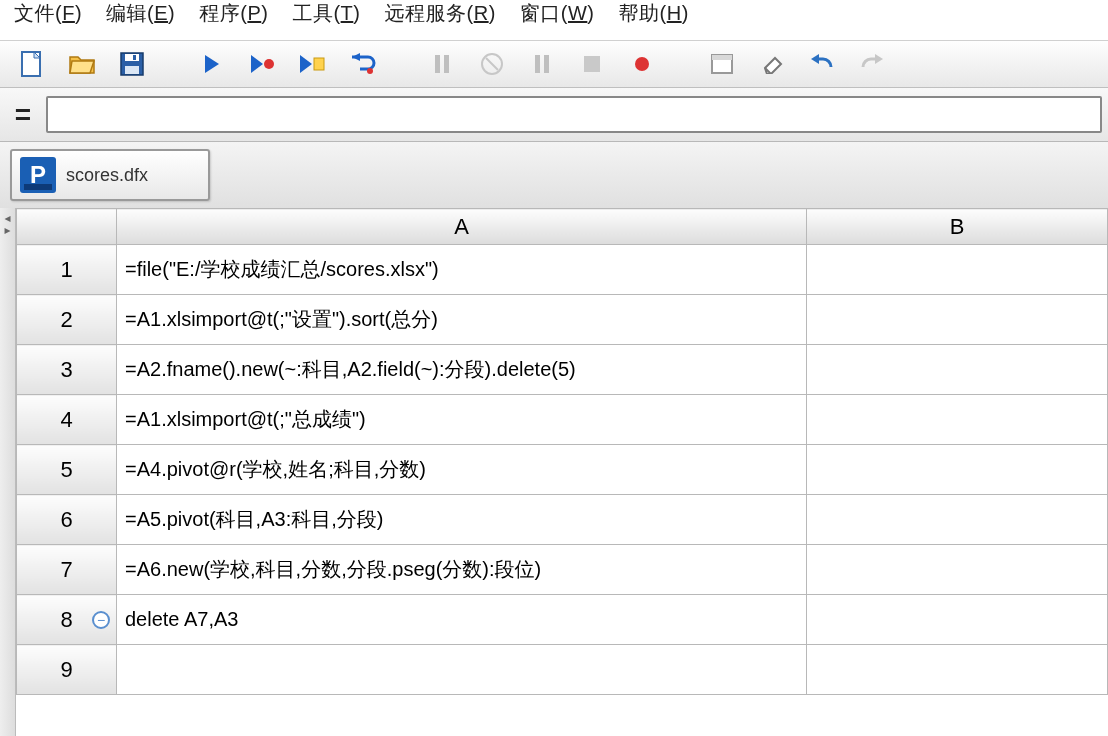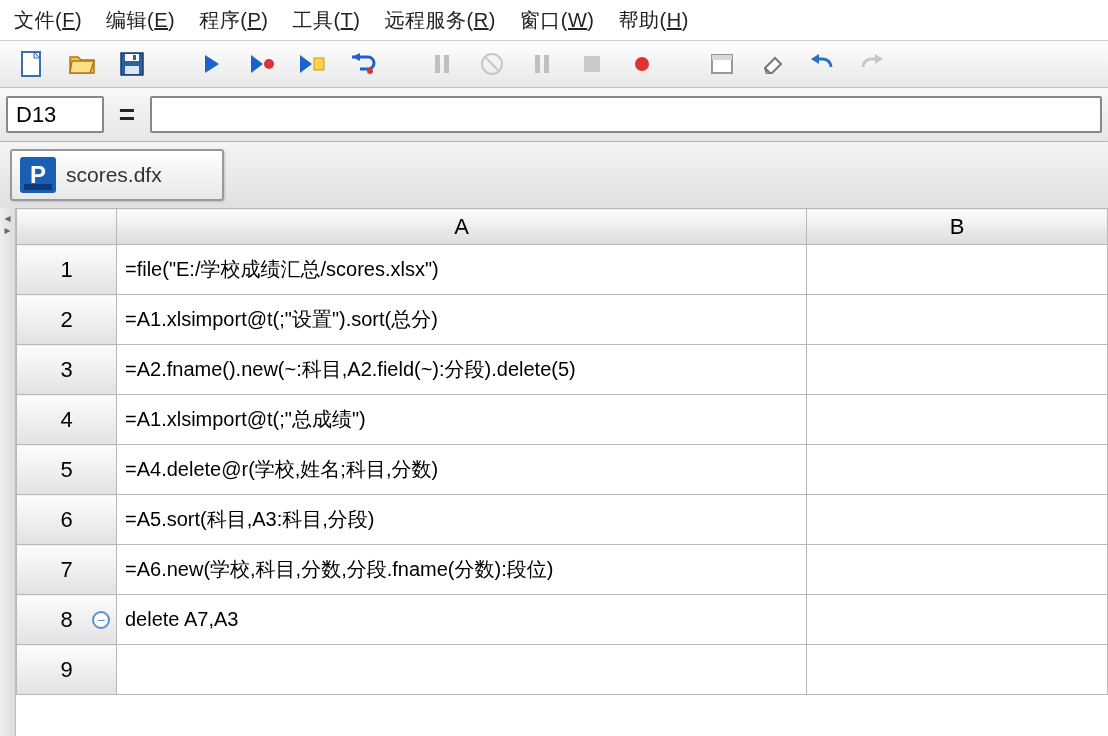--- a/index.html
+++ b/index.html
@@ -9,21 +9,21 @@
     background: #f5f5f5;
     color: #000;
     width: 1108px;
     height: 736px;
     overflow: hidden;
   }
 
   
   .menubar {
     display: flex;
-    align-items: center;
+    align-items: flex-start;
     height: 40px;
     background: #fff;
     padding: 0 14px;
     gap: 24px;
   }
   .menu-item {
     font-size: 20px;
     color: #222;
     cursor: default;
     letter-spacing: 0.5px;
@@ -120,21 +120,21 @@
     position: relative;
   }
   .doc-tab-icon::after{
     content:"";
     position:absolute;
     left:4px; right:4px; bottom:3px;
     height:6px;
     background:#0d3a78;
   }
   .doc-tab-label {
-    font-size: 21px;
+    font-size: 18px;
     color: #333;
   }
 
   
   .grid-wrapper {
     display: flex;
     height: calc(736px - 40px - 48px - 54px - 66px);
   }
   .gutter {
     width: 16px;
@@ -321,23 +321,20 @@
   </div>
   <div class="tb-icon">
     <svg width="26" height="22" viewBox="0 0 26 22">
         <path d="M4 14a8 8 0 0 1 8 -8h8" fill="none" stroke="#c7c7c7" stroke-width="3"></path>
         <polygon points="24,6 16,1 16,11" fill="#c7c7c7"></polygon>
       </svg>
   </div>
 </div>
 
 <div class="formula-bar">
-  <div class="cell-ref">
-    <span>D13</span>
-  </div>
   <div class="eq-box">=</div>
   <div class="formula-input"></div>
 </div>
 
 <div class="tab-area">
   <div class="doc-tab">
     <div class="doc-tab-icon">P</div>
     <div class="doc-tab-label">scores.dfx</div>
   </div>
 </div>
@@ -372,31 +369,31 @@
             <td class="cell col-a">=A2.fname().new(~:科目,A2.field(~):分段).delete(5)</td>
             <td class="cell col-b"></td>
           </tr>
           <tr>
             <td class="row-header">4</td>
             <td class="cell col-a">=A1.xlsimport@t(;"总成绩")</td>
             <td class="cell col-b"></td>
           </tr>
           <tr>
             <td class="row-header">5</td>
-            <td class="cell col-a">=A4.delete@r(学校,姓名;科目,分数)</td>
+            <td class="cell col-a">=A4.pivot@r(学校,姓名;科目,分数)</td>
             <td class="cell col-b"></td>
           </tr>
           <tr>
             <td class="row-header">6</td>
-            <td class="cell col-a">=A5.sort(科目,A3:科目,分段)</td>
+            <td class="cell col-a">=A5.pivot(科目,A3:科目,分段)</td>
             <td class="cell col-b"></td>
           </tr>
           <tr>
             <td class="row-header">7</td>
-            <td class="cell col-a">=A6.new(学校,科目,分数,分段.fname(分数):段位)</td>
+            <td class="cell col-a">=A6.new(学校,科目,分数,分段.pseg(分数):段位)</td>
             <td class="cell col-b"></td>
           </tr>
           <tr>
             <td class="row-header">8<span class="minus-badge">−</span></td>
             <td class="cell col-a">delete A7,A3</td>
             <td class="cell col-b"></td>
           </tr>
           <tr>
             <td class="row-header">9</td>
             <td class="cell col-a"></td>

